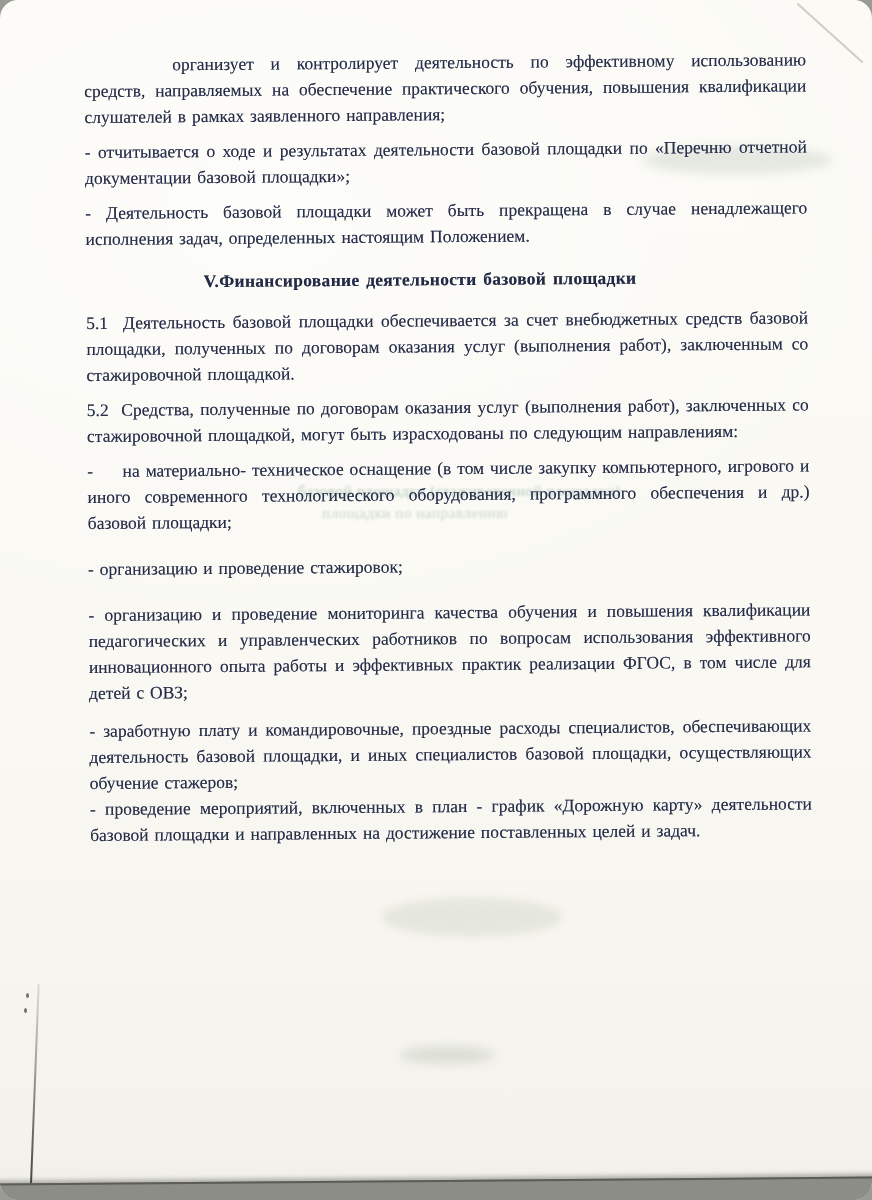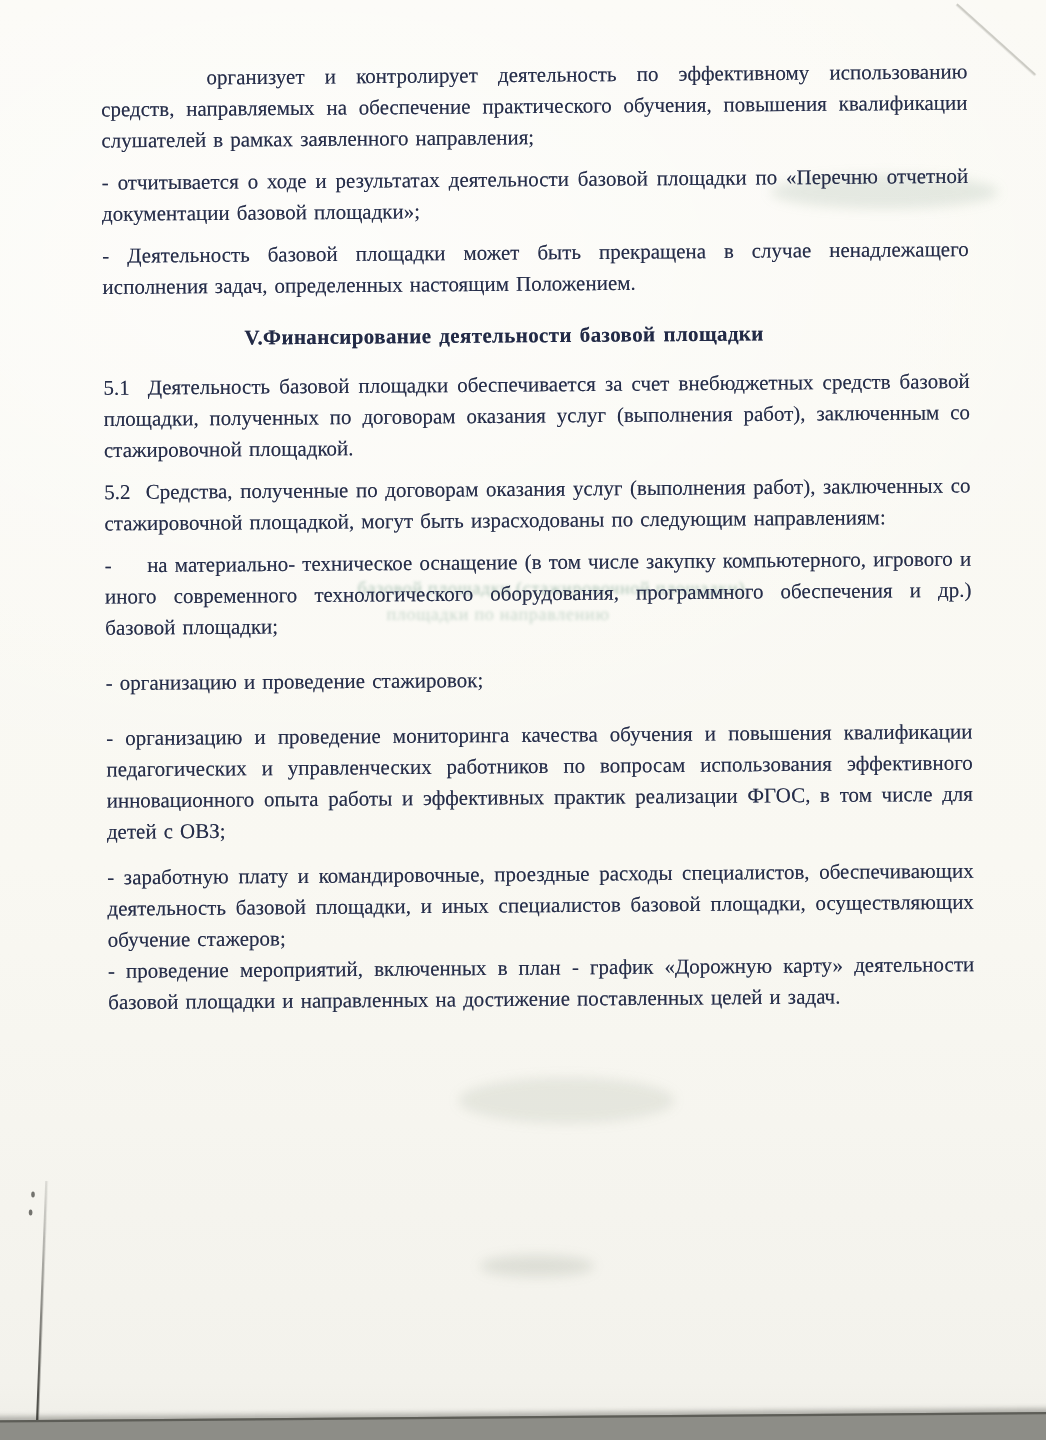--- a/index.html
+++ b/index.html
@@ -11,20 +11,21 @@
     background: #9a9a94;
   }
   .paper {
     position: relative;
     width: 872px;
     height: 1200px;
     overflow: hidden;
     background:
       radial-gradient(1100px 700px at 30% 18%, rgba(255,255,255,.55), rgba(255,255,255,0) 65%),
       linear-gradient(180deg, #fbfaf5 0%, #f9f8f2 60%, #f3f2ec 96%, #eeede7 100%);
+    border-radius: 18px;
   }
   .content {
     position: absolute;
     left: 84px;
     top: 52px;
     width: 722px;
     transform: rotate(-0.45deg);
     transform-origin: 0 0;
     font-family: "Liberation Serif", serif;
     font-size: 17.5px;

